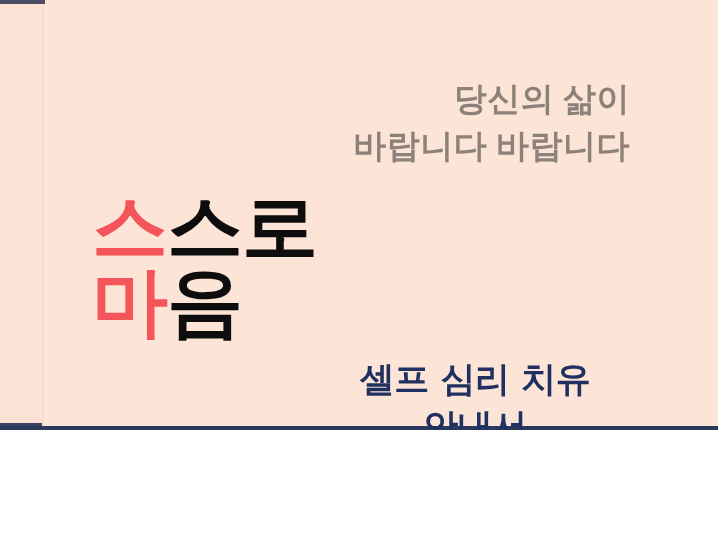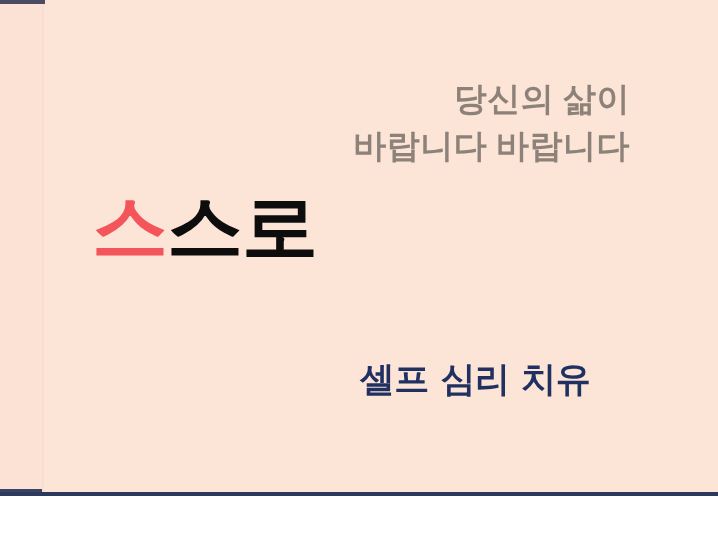--- a/index.html
+++ b/index.html
@@ -7,21 +7,21 @@
     padding: 0;
     background: #ffffff;
   }
   body {
     font-family: "Liberation Sans", sans-serif;
   }
 
   #poster {
     position: relative;
     width: 718px;
-    height: 496px;
+    height: 430px;
     overflow: hidden;
     background: #fce4d6;
   }
 
   
   .bg-base {
     position: absolute;
     inset: 0;
     background: #fce4d6;
   }
@@ -134,19 +134,23 @@
 
   <div class="tagline">
     <span class="tagline-line">당신의 삶이</span>
     <span class="tagline-line">바랍니다 바랍니다</span>
   </div>
 
   <div class="headline">
     <span class="headline-line">
       <span class="hl-accent">스</span><span class="hl-dark">스로</span>
     </span>
+    <span class="headline-line">
+      <span class="hl-accent">마</span><span class="hl-dark">음</span>
+    </span>
   </div>
 
   <div class="subtitle">
     <span class="subtitle-line">셀프 심리 치유</span>
+    <span class="subtitle-line">안내서</span>
   </div>
 
 </div>
 
 </body></html>

